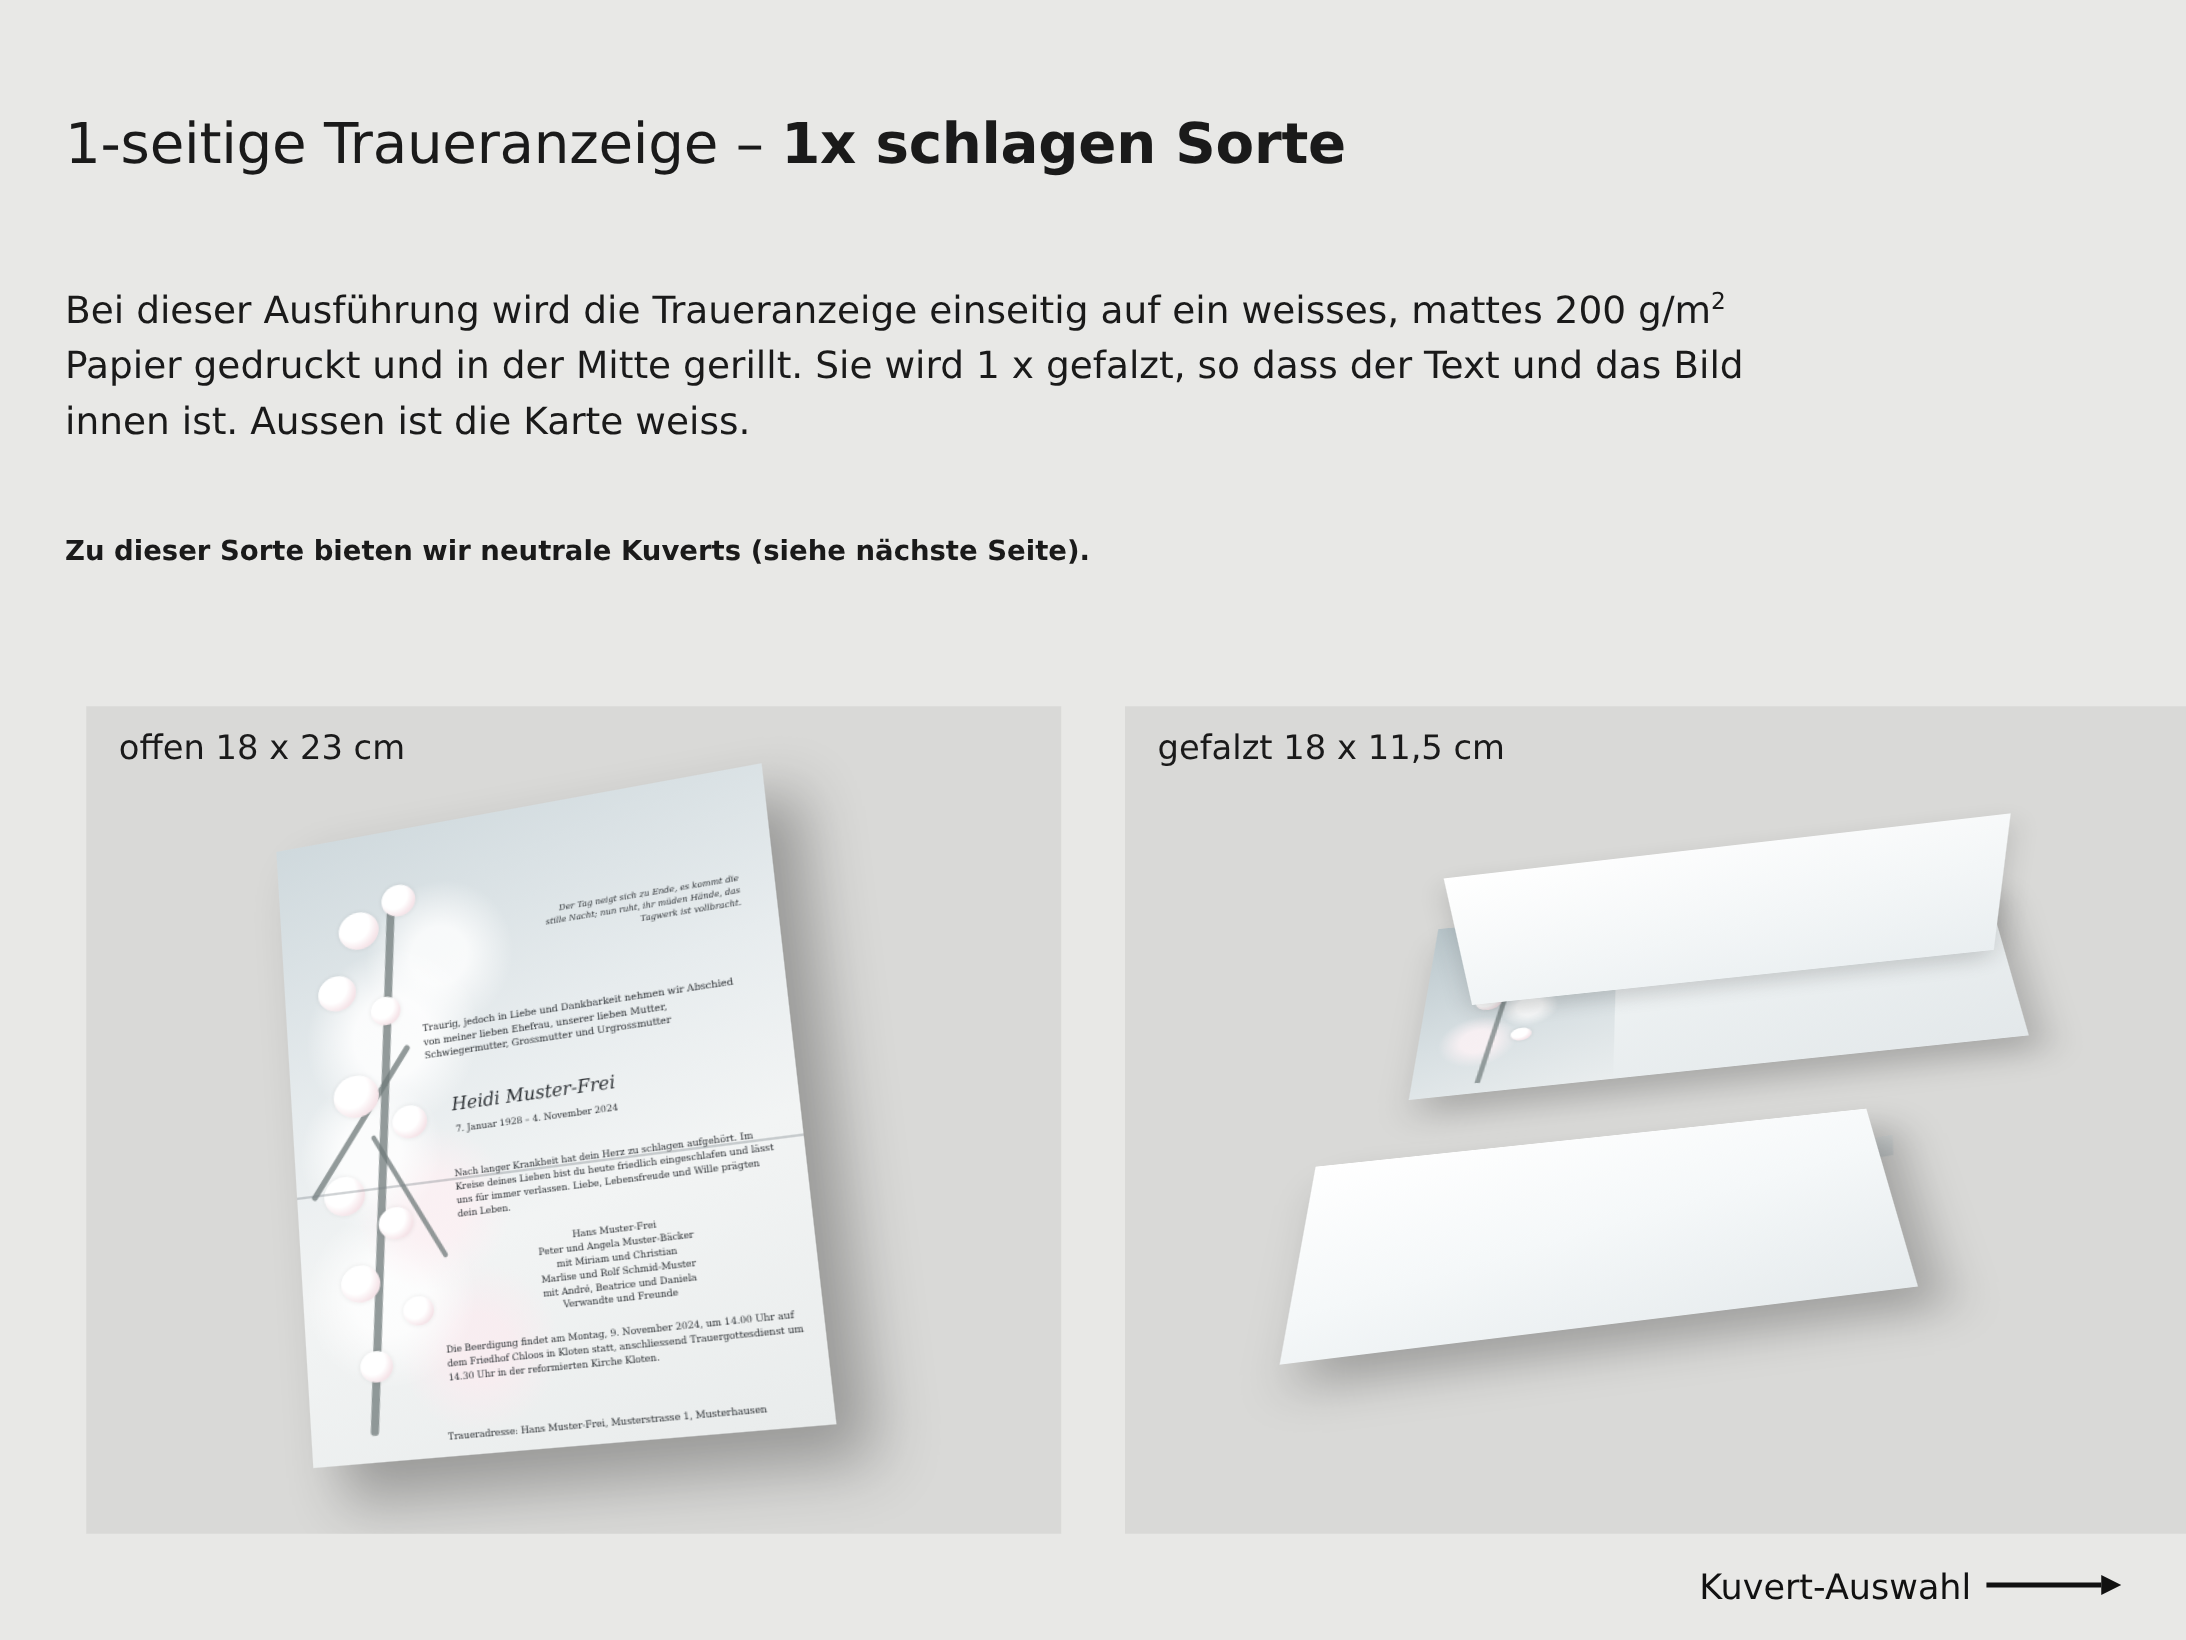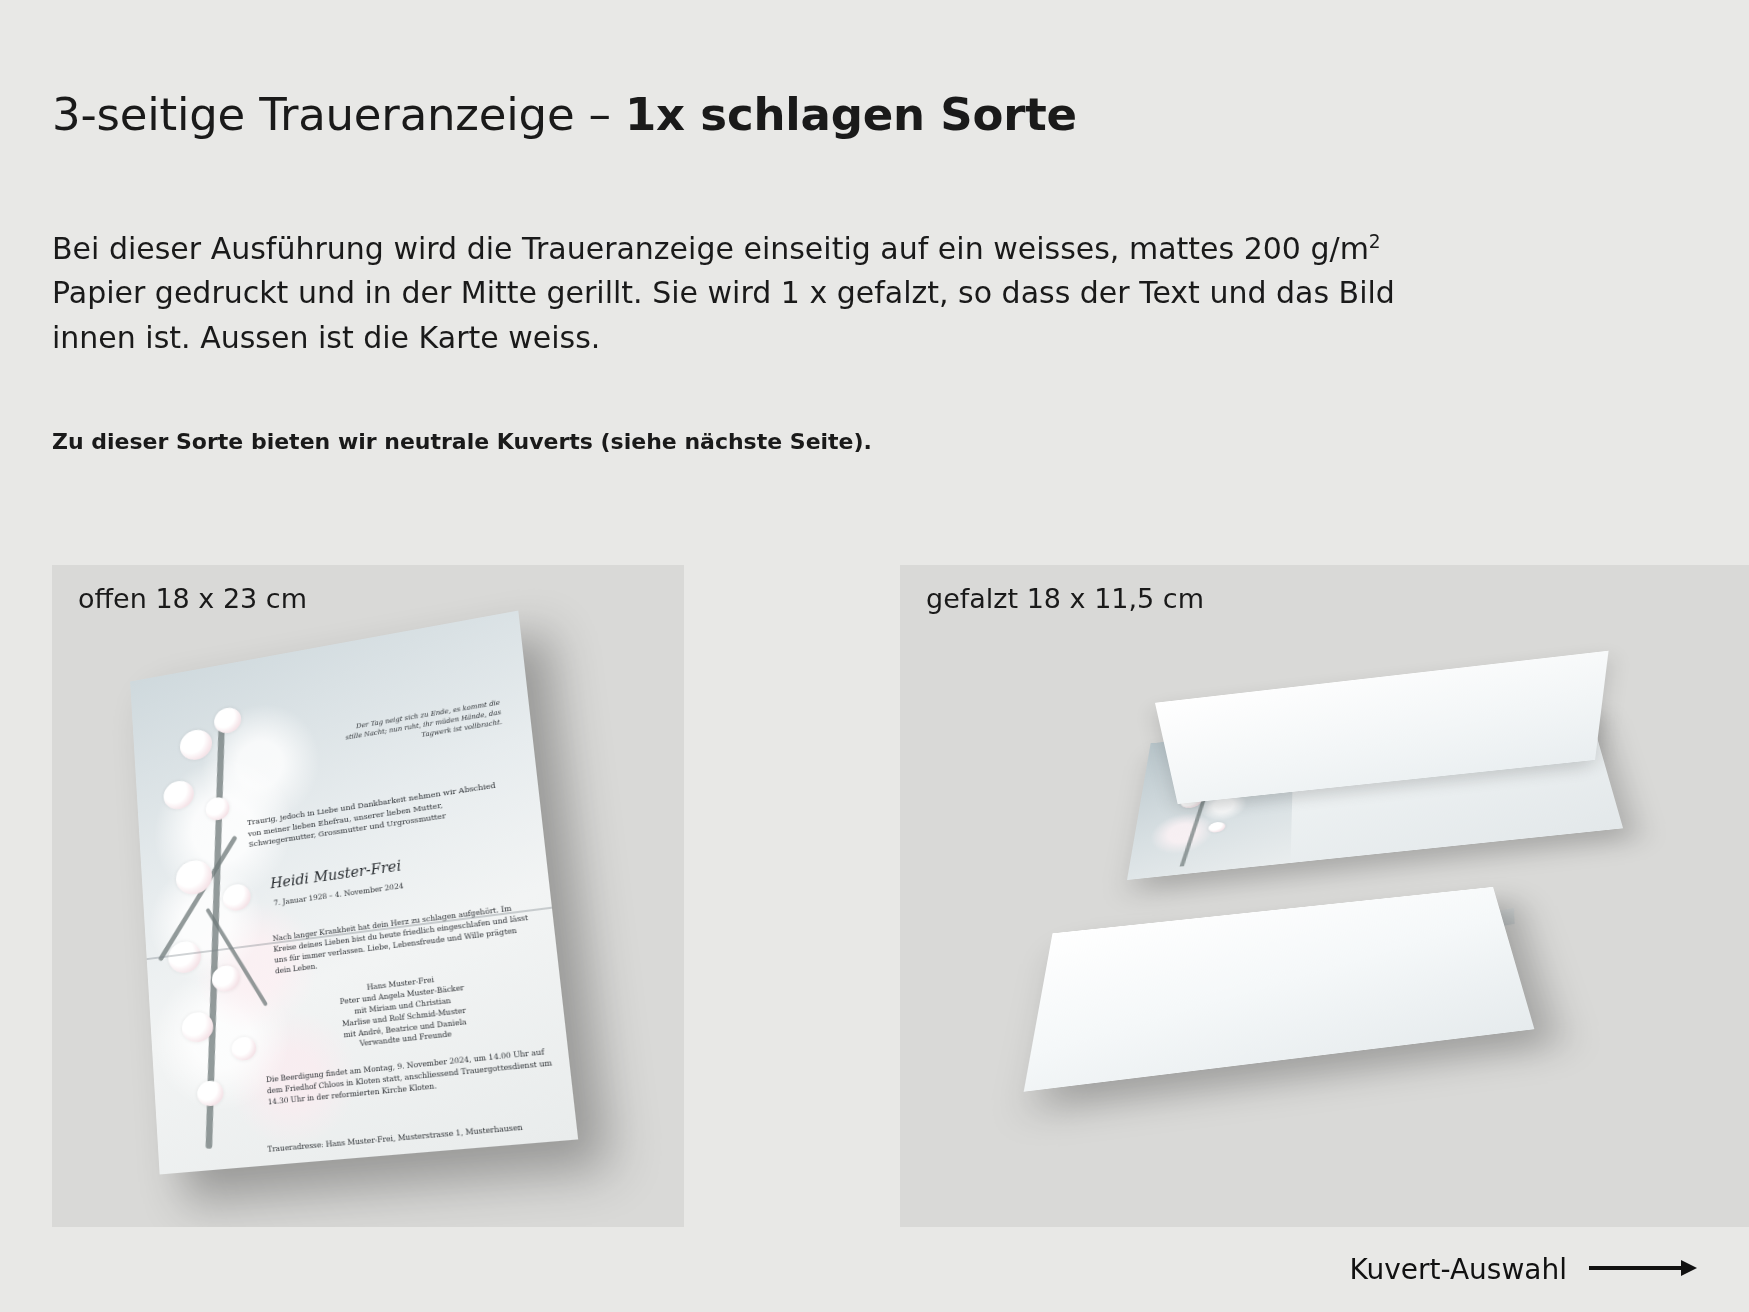--- a/index.html
+++ b/index.html
@@ -60,21 +60,21 @@
     font-weight: 700;
     line-height: 1.4;
   }
 
   
   .panel {
     position: absolute;
     background: #d9d9d7;
     overflow: hidden;
   }
-  .panel-left  { left: 52px;  top: 565px; width: 632px; height: 662px; }
+  .panel-left  { left: 69px;  top: 565px; width: 780px; height: 662px; }
   .panel-right { left: 900px; top: 565px; width: 864px; height: 662px; }
 
   .panel-caption {
     position: absolute;
     left: 26px;
     top: 18px;
     font-size: 27px;
     font-weight: 400;
     color: #1a1a1a;
     z-index: 5;
@@ -231,38 +231,38 @@
     opacity: 0.55;
   }
 
   
   .footer {
     position: absolute;
     right: 52px;
     bottom: 26px;
     display: flex;
     align-items: center;
-    gap: 22px;
+    gap: 12px;
   }
   .footer-label {
     font-size: 28px;
     font-weight: 400;
     color: #111;
   }
   .arrow-icon {
     display: block;
   }
 </style>
 </head>
 <body>
 
 <div class="page">
 
   <h1 class="headline">
-    <span class="hl-light">3-seitige Traueranzeige – </span><span class="hl-bold">1x schlagen Sorte</span>
+    <span class="hl-light">1-seitige Traueranzeige – </span><span class="hl-bold">1x schlagen Sorte</span>
   </h1>
 
   <p class="intro">
     <span>Bei dieser Ausführung wird die Traueranzeige einseitig auf ein weisses, mattes 200 g/m</span><sup>2</sup><span> Papier gedruckt und in der Mitte gerillt. Sie wird 1 x gefalzt, so dass der Text und das Bild innen ist. Aussen ist die Karte weiss.</span>
   </p>
 
   <p class="note">Zu dieser Sorte bieten wir neutrale Kuverts (siehe nächste Seite).</p>
 
   <div class="panel panel-left">
     <div class="panel-caption">offen 18 x 23 cm</div>

